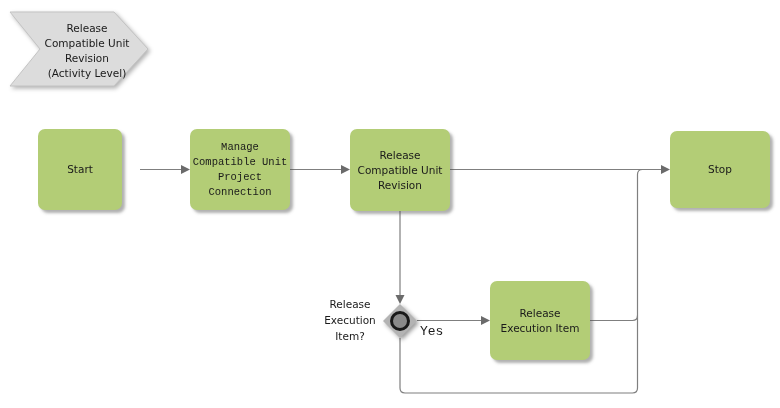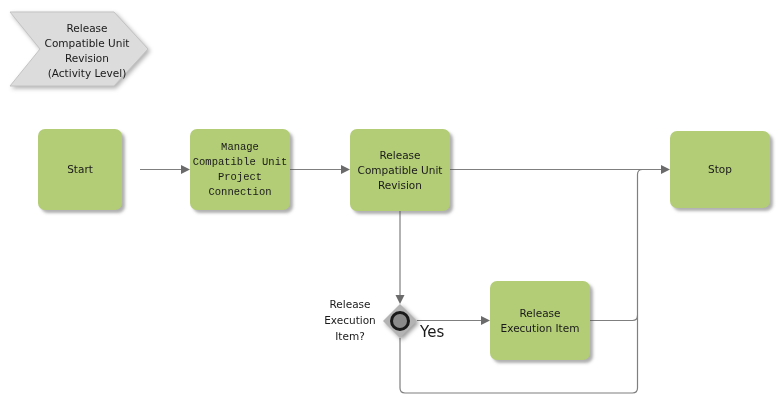--- a/index.html
+++ b/index.html
@@ -39,21 +39,21 @@
   .gateway-circle{
     position:absolute;left:390px;top:311px;width:14px;height:14px;
     border:3px solid var(--gateway-circle-ring,#1a1a1a);border-radius:50%;
     background:var(--gateway-circle-fill,#8a8a8a);
   }
   .q-label{
     position:absolute;left:315px;top:296px;width:70px;
     text-align:center;font-size:10.5px;line-height:16px;white-space:pre-line;
   }
   .yes-label{
-    position:absolute;left:420px;top:325px;font-size:15px;line-height:14px;
+    position:absolute;left:420px;top:325px;font-size:13px;line-height:14px;font-family:Liberation Mono, monospace;
   }
 </style>
 </head>
 <body>
 
 <div id="canvas">
 
   <svg id="connectors" class="layer" width="780" height="408" viewBox="0 0 780 408">
     <g class="flow">
       <path d="M140,169.5 H182"></path>

